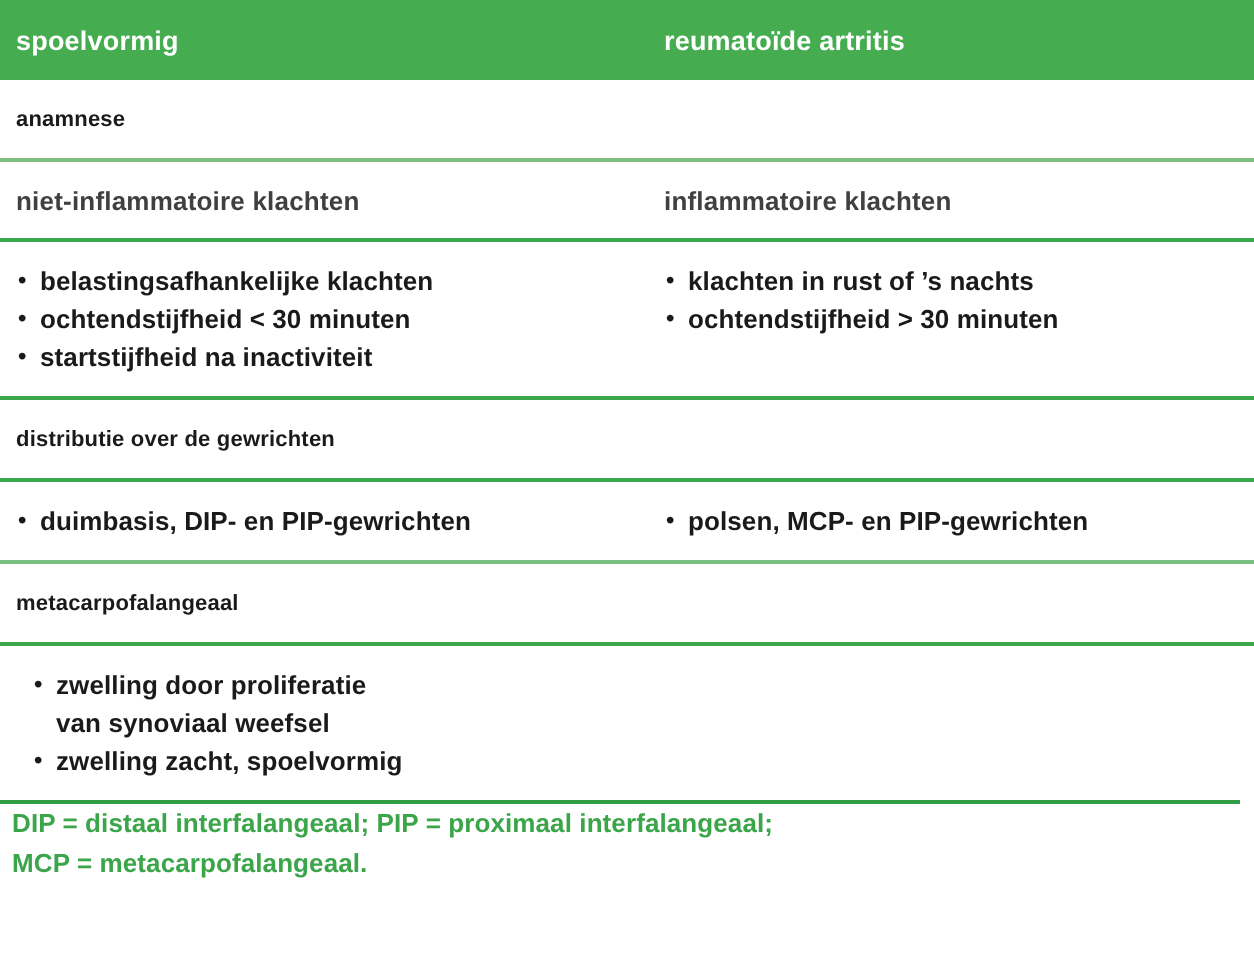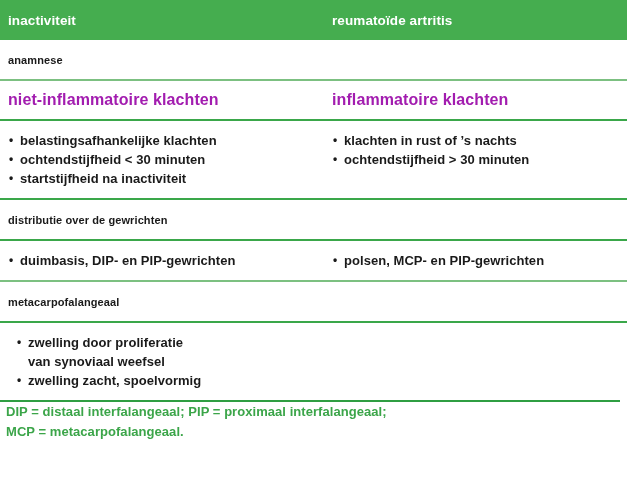--- a/index.html
+++ b/index.html
@@ -50,23 +50,23 @@
     font-weight: bold;
     color: #1a1a1a;
     padding-left: 8px;
     letter-spacing: 0.1px;
   }
   .subhead-row {
     height: 38px;
     align-items: center;
   }
   .subhead {
-    font-size: 16px;
-    font-weight: bold;
-    color: #a21caf;
+    font-size: 13px;
+    font-weight: bold;
+    color: #404040;
     letter-spacing: 0.1px;
   }
   .subhead.c1 { width: 316px; box-sizing: border-box; padding-left: 8px; }
   .subhead.c2 { width: 311px; box-sizing: border-box; padding-left: 16px; }
 
   .list-row {
     align-items: flex-start;
     padding-top: 10px;
     padding-bottom: 10px;
   }
@@ -129,21 +129,21 @@
     line-height: 20px;
     letter-spacing: 0.05px;
   }
 </style>
 </head>
 <body>
 
 <div class="table">
 
   <div class="header-row">
-    <div class="header-cell col1">inactiviteit</div>
+    <div class="header-cell col1">spoelvormig</div>
     <div class="header-cell col2">reumatoïde artritis</div>
   </div>
 
   <div class="row section-row">
     <div class="section-title">anamnese</div>
   </div>
   <div class="div-light"></div>
 
   <div class="row subhead-row">
     <div class="subhead c1">niet-inflammatoire klachten</div>

